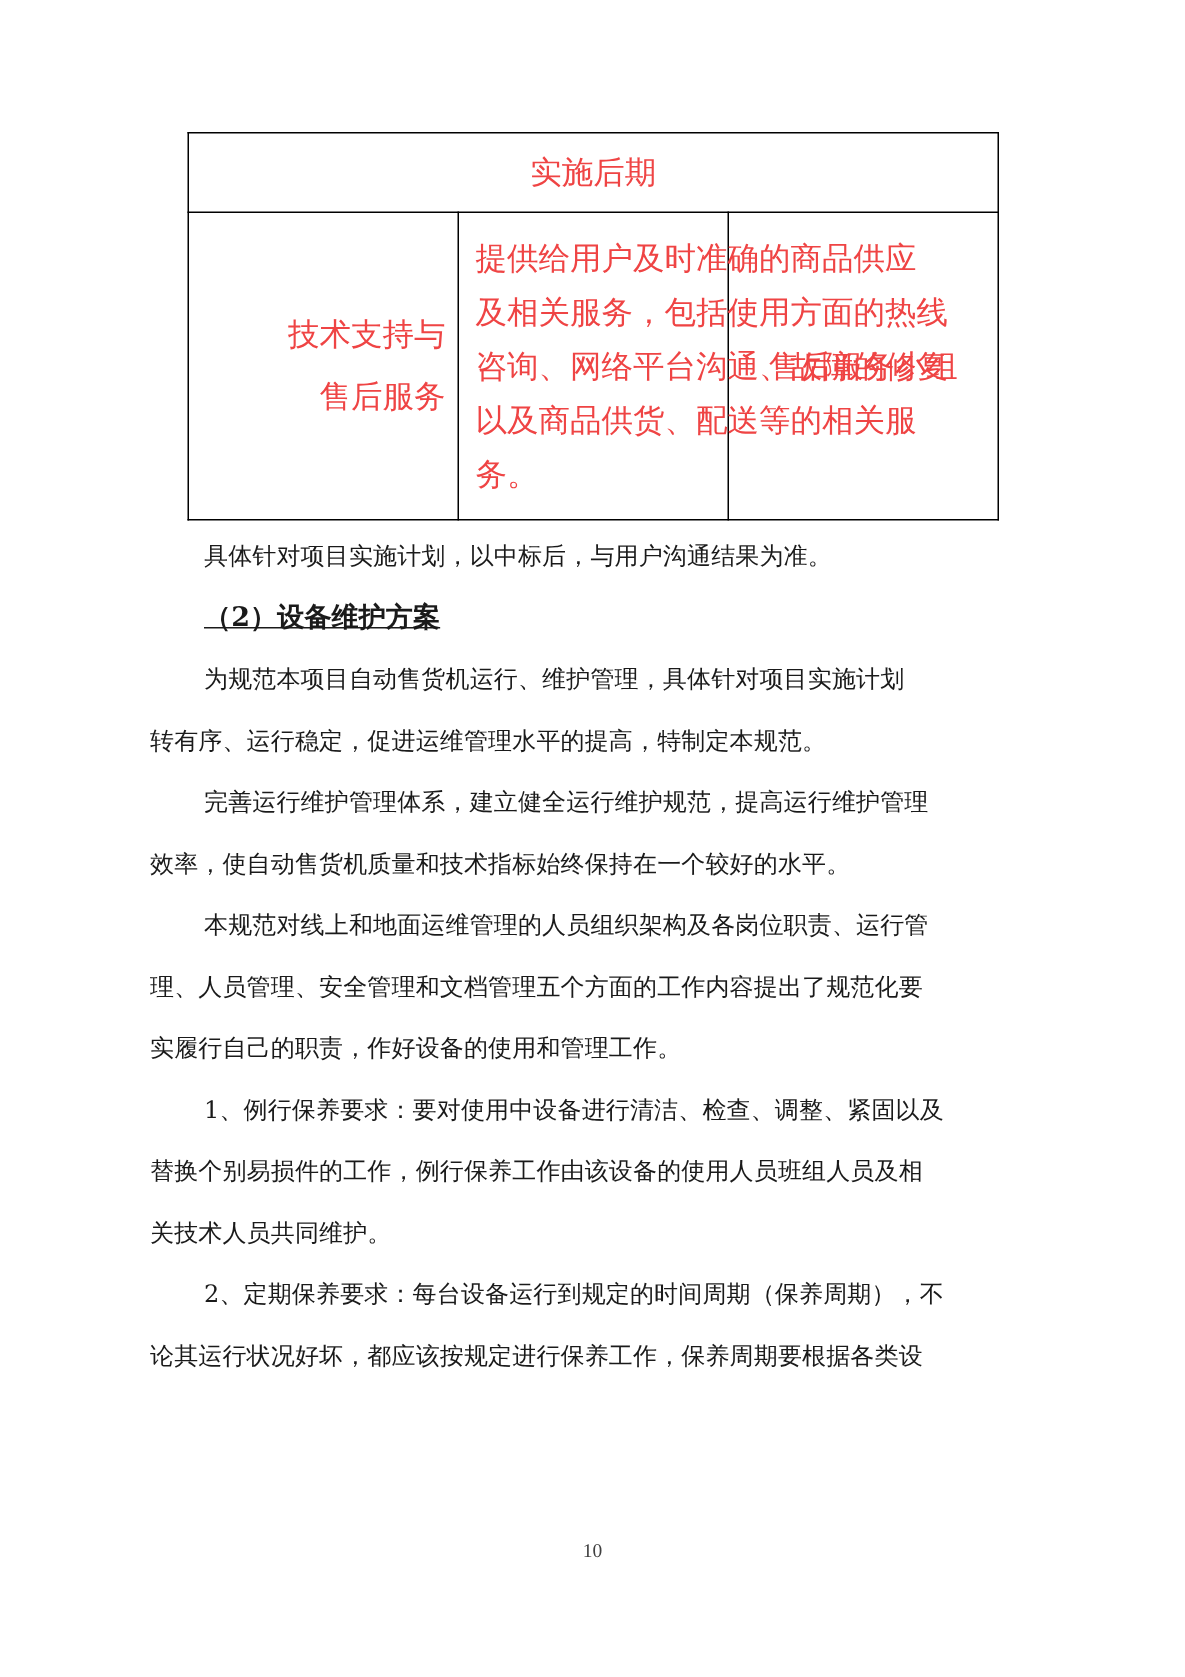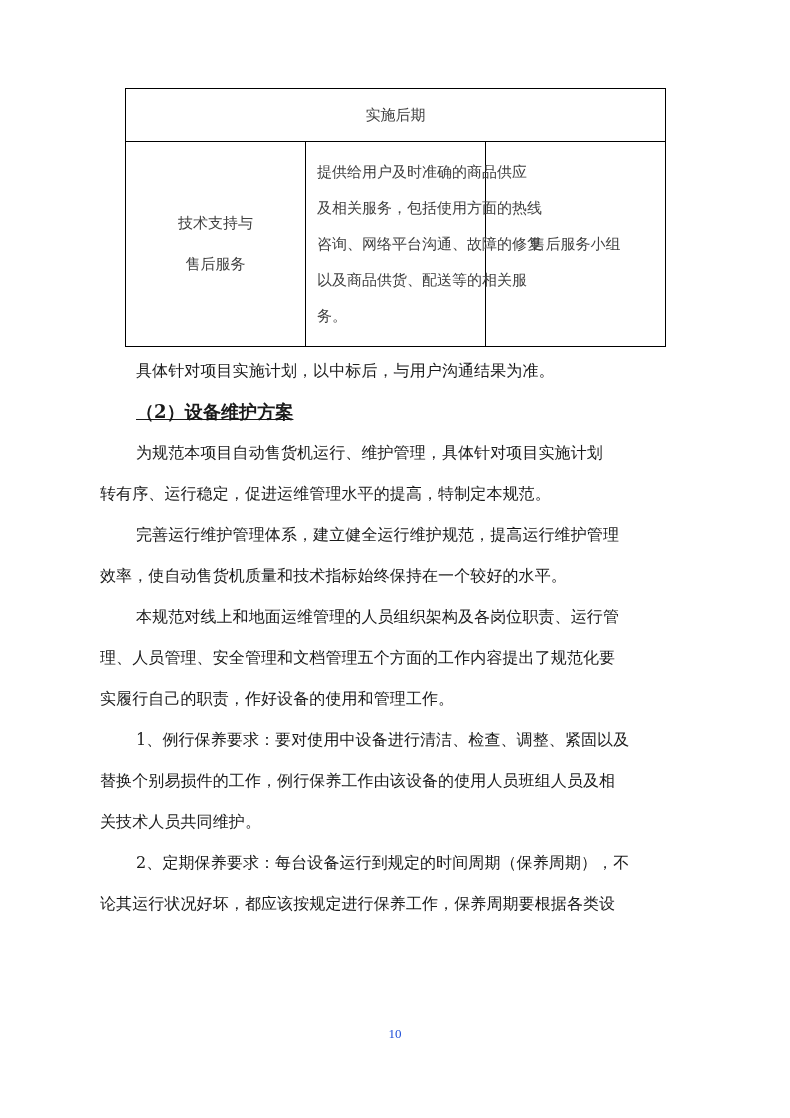--- a/index.html
+++ b/index.html
@@ -25,32 +25,32 @@
   .doc-table {
     position: absolute;
     left: 125px;
     top: 88px;
     width: 541px;
     border-collapse: collapse;
     table-layout: fixed;
   }
   .doc-table td {
     border: 1px solid #000000;
-    font-size: 15px;
+    font-size: 21px;
     line-height: 36px;
-    color: #404040;
+    color: #ef4444;
     padding: 0;
     vertical-align: middle;
   }
   .th-cell {
     text-align: center;
     height: 44px;
     padding: 4px 0 !important;
   }
-  .col-a { width: 115px; text-align: center; padding: 6px 8px !important; }
+  .col-a { width: 115px; text-align: right; padding: 6px 8px !important; }
   .col-b { width: 293px; text-align: left; padding: 12px 11px !important; line-height: 41px; }
   .col-c { width: 131px; text-align: center; padding: 6px 6px !important; }
   .col-b .tline { display: block; white-space: nowrap; }
   .col-a .tline { display: block; line-height: 41px; }
 
   
   .body-text {
     position: absolute;
     left: 100px;
     top: 350px;
@@ -69,21 +69,21 @@
 
   
   .page-number {
     position: absolute;
     left: 0;
     right: 0;
     top: 1026px;
     text-align: center;
     font-size: 13px;
     font-family: "Liberation Serif", "DejaVu Serif", serif;
-    color: #1d4ed8;
+    color: #404040;
   }
 </style>
 </head>
 <body>
 
 <div class="page">
 
   <table class="doc-table">
     <tbody>
       <tr>

